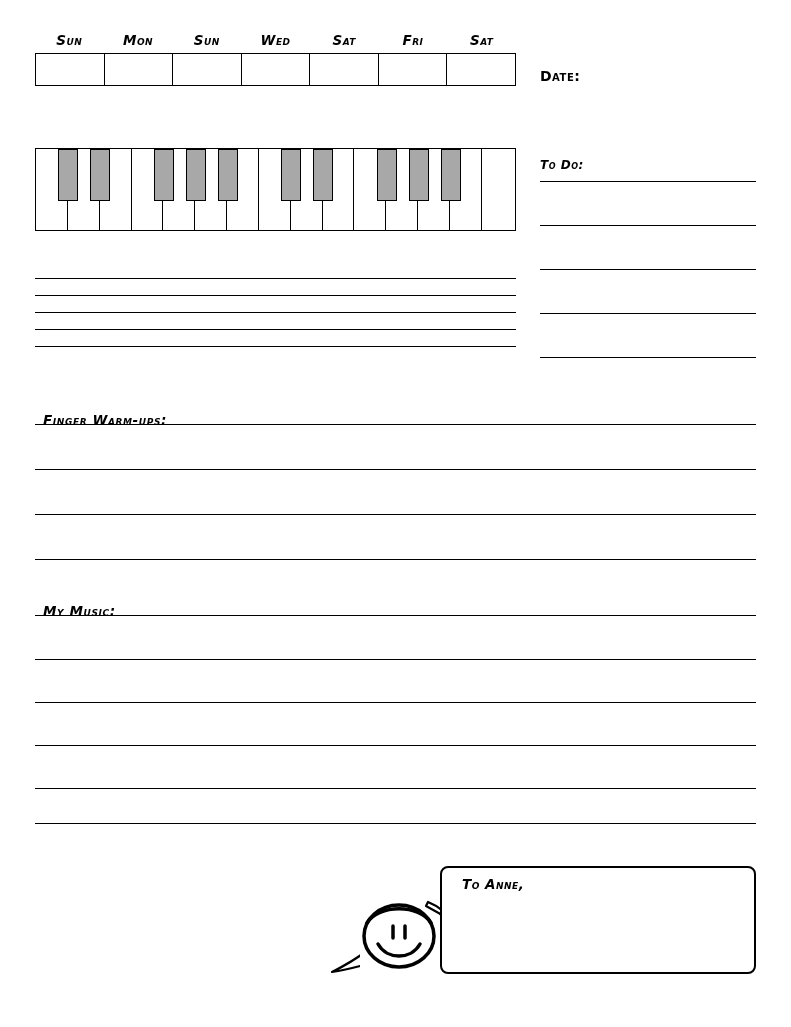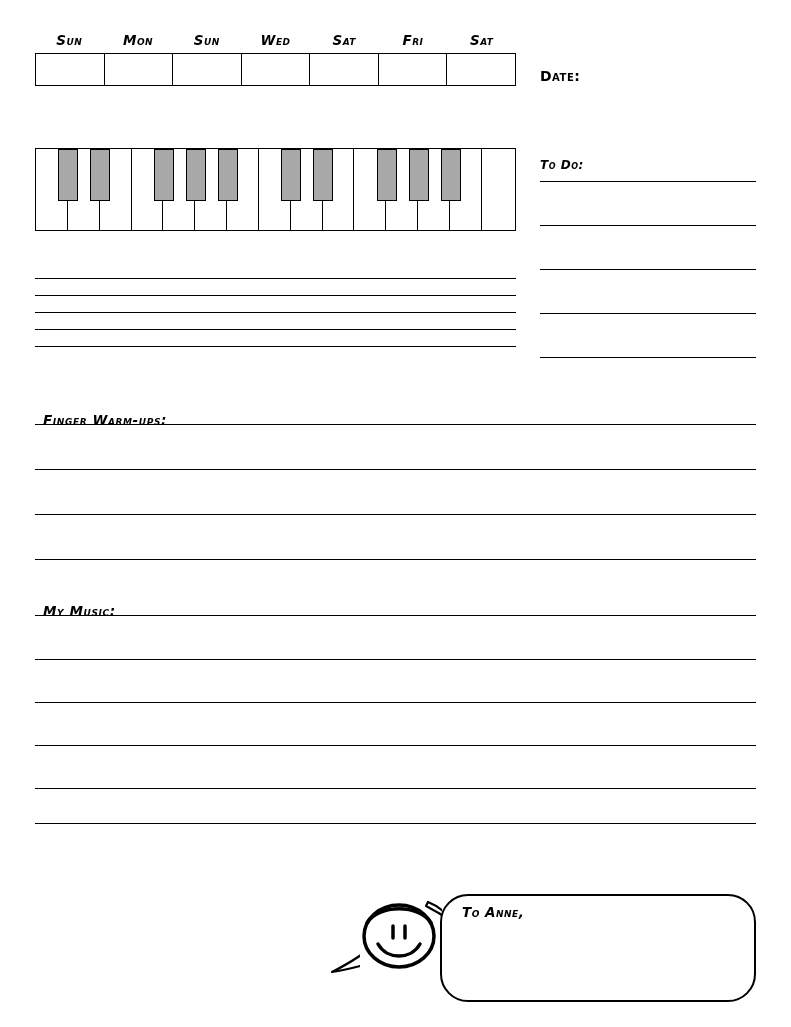--- a/index.html
+++ b/index.html
@@ -189,24 +189,23 @@
     font-variant: small-caps;
     letter-spacing: 0.5px;
   }
   .bubble-right {
     position: absolute;
     left: 440px;
     top: 866px;
     width: 316px;
     height: 108px;
     border: 2.2px solid #000;
-    border-radius: 28px;
-    box-sizing: border-box;
-    background: #fff;
-    margin-top: 28px;
+    border-radius: 8px;
+    box-sizing: border-box;
+    background: #fff;
   }
   .bubble-right .sign {
     position: absolute;
     left: 20px;
     top: 8px;
     font-size: 13.5px;
     font-weight: bold;
     font-style: italic;
     font-variant: small-caps;
     letter-spacing: 0.5px;

